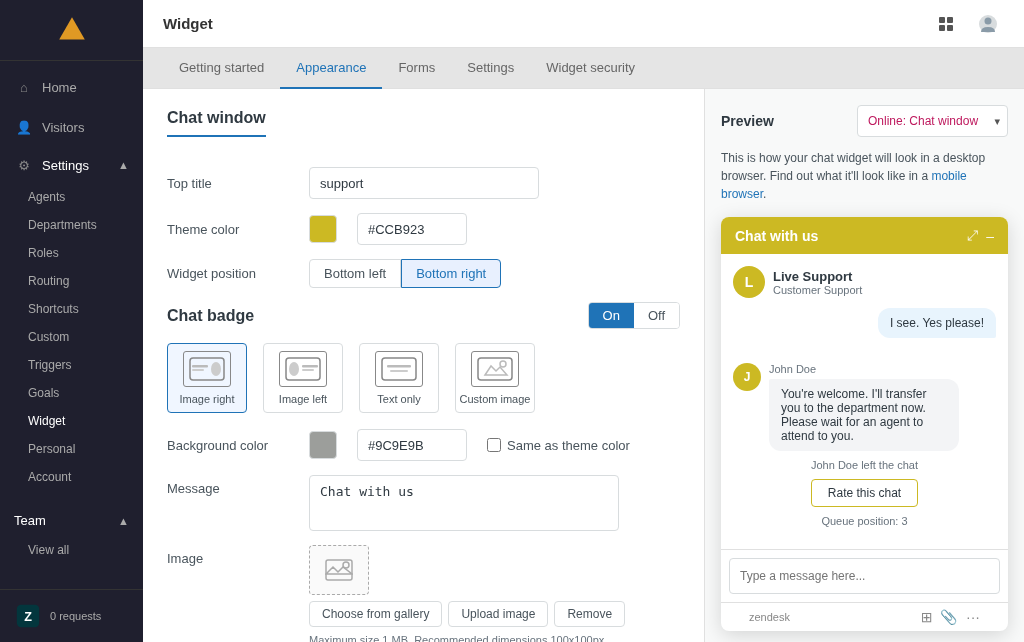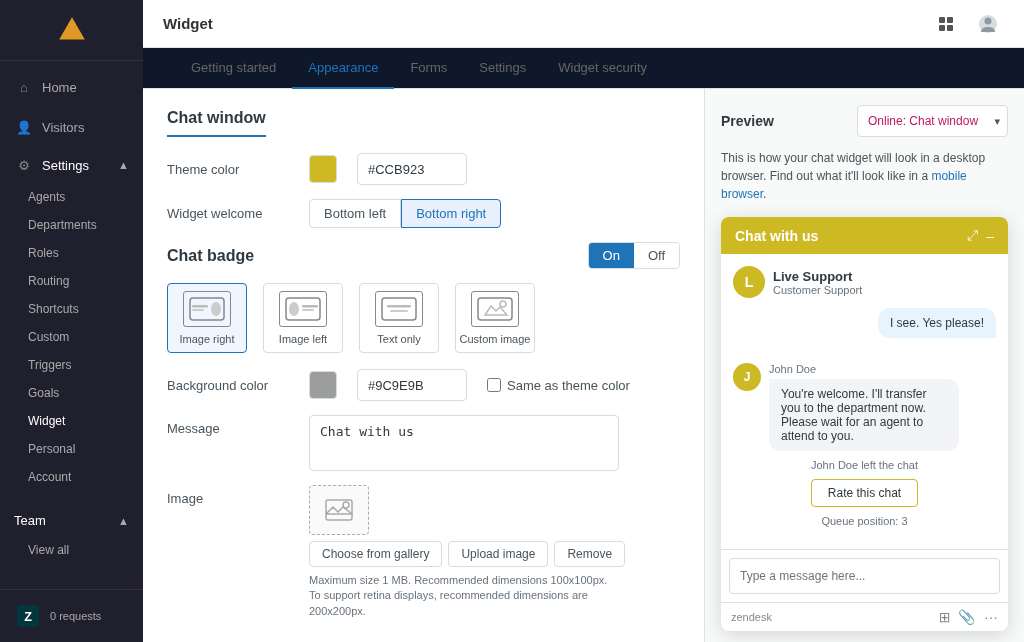--- a/index.html
+++ b/index.html
@@ -19,21 +19,21 @@
     .zendesk-logo { display: flex; align-items: center; justify-content: center; }
     .requests-badge { font-size: 11px; color: #aaa; }
 
     
     .main { flex: 1; display: flex; flex-direction: column; overflow: hidden; background: #fff; }
     .top-bar { display: flex; align-items: center; justify-content: space-between; padding: 0 20px; height: 48px; border-bottom: 1px solid #e0e0e0; background: #fff; }
     .top-bar-title { font-size: 15px; font-weight: 600; color: #333; }
     .top-bar-right { display: flex; align-items: center; gap: 10px; }
 
     
-    .tabs { display: flex; padding: 0 32px; border-bottom: 1px solid #e0e0e0; background: #0f172a; }
+    .tabs { display: flex; padding: 0 20px; border-bottom: 1px solid #e0e0e0; background: #e5e5e5; }
     .tab { padding: 12px 16px; cursor: pointer; font-size: 13px; color: #666; border-bottom: 2px solid transparent; margin-bottom: -1px; }
     .tab.active { color: #1f73b7; border-bottom-color: #1f73b7; font-weight: 500; }
 
     
     .content-area { flex: 1; display: flex; overflow: hidden; }
     .settings-panel { flex: 1; overflow-y: auto; padding: 20px 24px; background: #fff; }
 
     
     .section-title { font-size: 16px; font-weight: 600; color: #2f3941; margin-bottom: 16px; padding-bottom: 8px; border-bottom: 2px solid #1f73b7; display: inline-block; }
 
@@ -108,21 +108,21 @@
     .chat-bubble-right { display: flex; justify-content: flex-end; margin-bottom: 25px; }
     .chat-bubble { background: #e8f4fd; border-radius: 12px 12px 2px 12px; padding: 8px 12px; font-size: 12px; color: #2f3941; max-width: 160px; }
     .chat-bubble.agent-bubble { background: #f3f4f6; border-radius: 2px 12px 12px 12px; max-width: 190px; }
     .chat-message-row { display: flex; gap: 8px; align-items: flex-start; margin-bottom: 8px; }
     .chat-sender-name { font-size: 11px; color: #68737d; margin-bottom: 4px; }
     .system-message { text-align: center; font-size: 11px; color: #68737d; margin: 8px 0; }
     .rate-chat-btn { display: block; margin: 0 auto 8px; padding: 6px 16px; background: #fff; border: 1.5px solid #CCB923; border-radius: 4px; font-size: 12px; color: #2f3941; cursor: pointer; }
     .queue-position { text-align: center; font-size: 11px; color: #68737d; margin-bottom: 10px; }
     .chat-input-area { border-top: 1px solid #e0e0e0; padding: 8px; }
     .chat-type-input { width: 100%; border: 1px solid #d8dcde; border-radius: 4px; padding: 6px 10px; font-size: 12px; color: #aaa; background: #fff; height: 36px; }
-    .chat-footer { display: flex; align-items: center; justify-content: space-between; padding: 6px 10px; border-top: 1px solid #e0e0e0; gap: 40px; }
+    .chat-footer { display: flex; align-items: center; justify-content: space-between; padding: 6px 28px; border-top: 1px solid #e0e0e0; gap: 40px; }
     .chat-footer-brand { font-size: 11px; color: #888; }
     .chat-footer-icons { display: flex; gap: 8px; color: #888; font-size: 14px; }
 
     
     .icon-btn { width: 32px; height: 32px; border-radius: 50%; border: none; background: none; cursor: pointer; display: flex; align-items: center; justify-content: center; color: #666; }
   </style>
 </head>
 <body>
 
 <div class="sidebar">
@@ -213,31 +213,35 @@
     <div class="tab">Widget security</div>
   </div>
 
   <div class="content-area">
 
     <div class="settings-panel">
 
       <div>
         <span class="section-title">Chat window</span>
 
+        <div class="form-row" style="margin-top:14px;">
+          <label class="form-label">Top title</label>
+          <input class="form-input" type="text" value="support" style="">
+        </div>
 
         <div class="form-row">
           <label class="form-label">Theme color</label>
           <div class="color-input-group">
             <div class="color-swatch" style="background:#CCB923;"></div>
             <input class="color-text-input" type="text" value="#CCB923" style="">
           </div>
         </div>
 
         <div class="form-row">
-          <label class="form-label">Widget welcome</label>
+          <label class="form-label">Widget position</label>
           <div class="position-group">
             <button class="position-btn">Bottom left</button>
             <button class="position-btn active">Bottom right</button>
           </div>
         </div>
       </div>
 
       <div class="badge-section">
         <div class="badge-header">
           <span class="badge-title">Chat badge</span>

